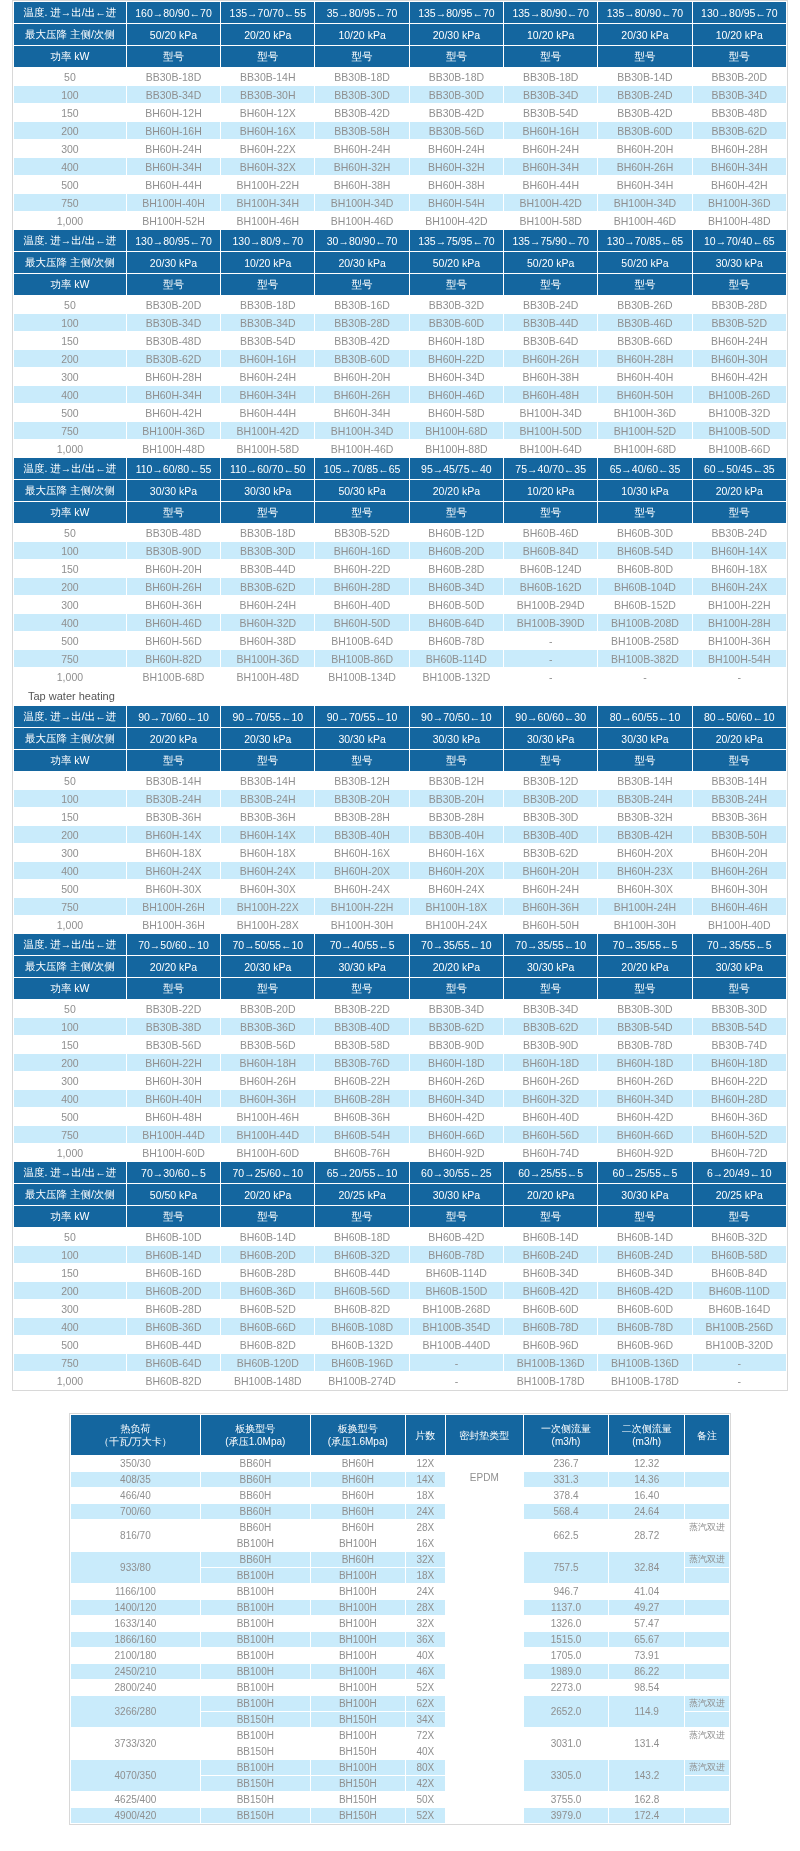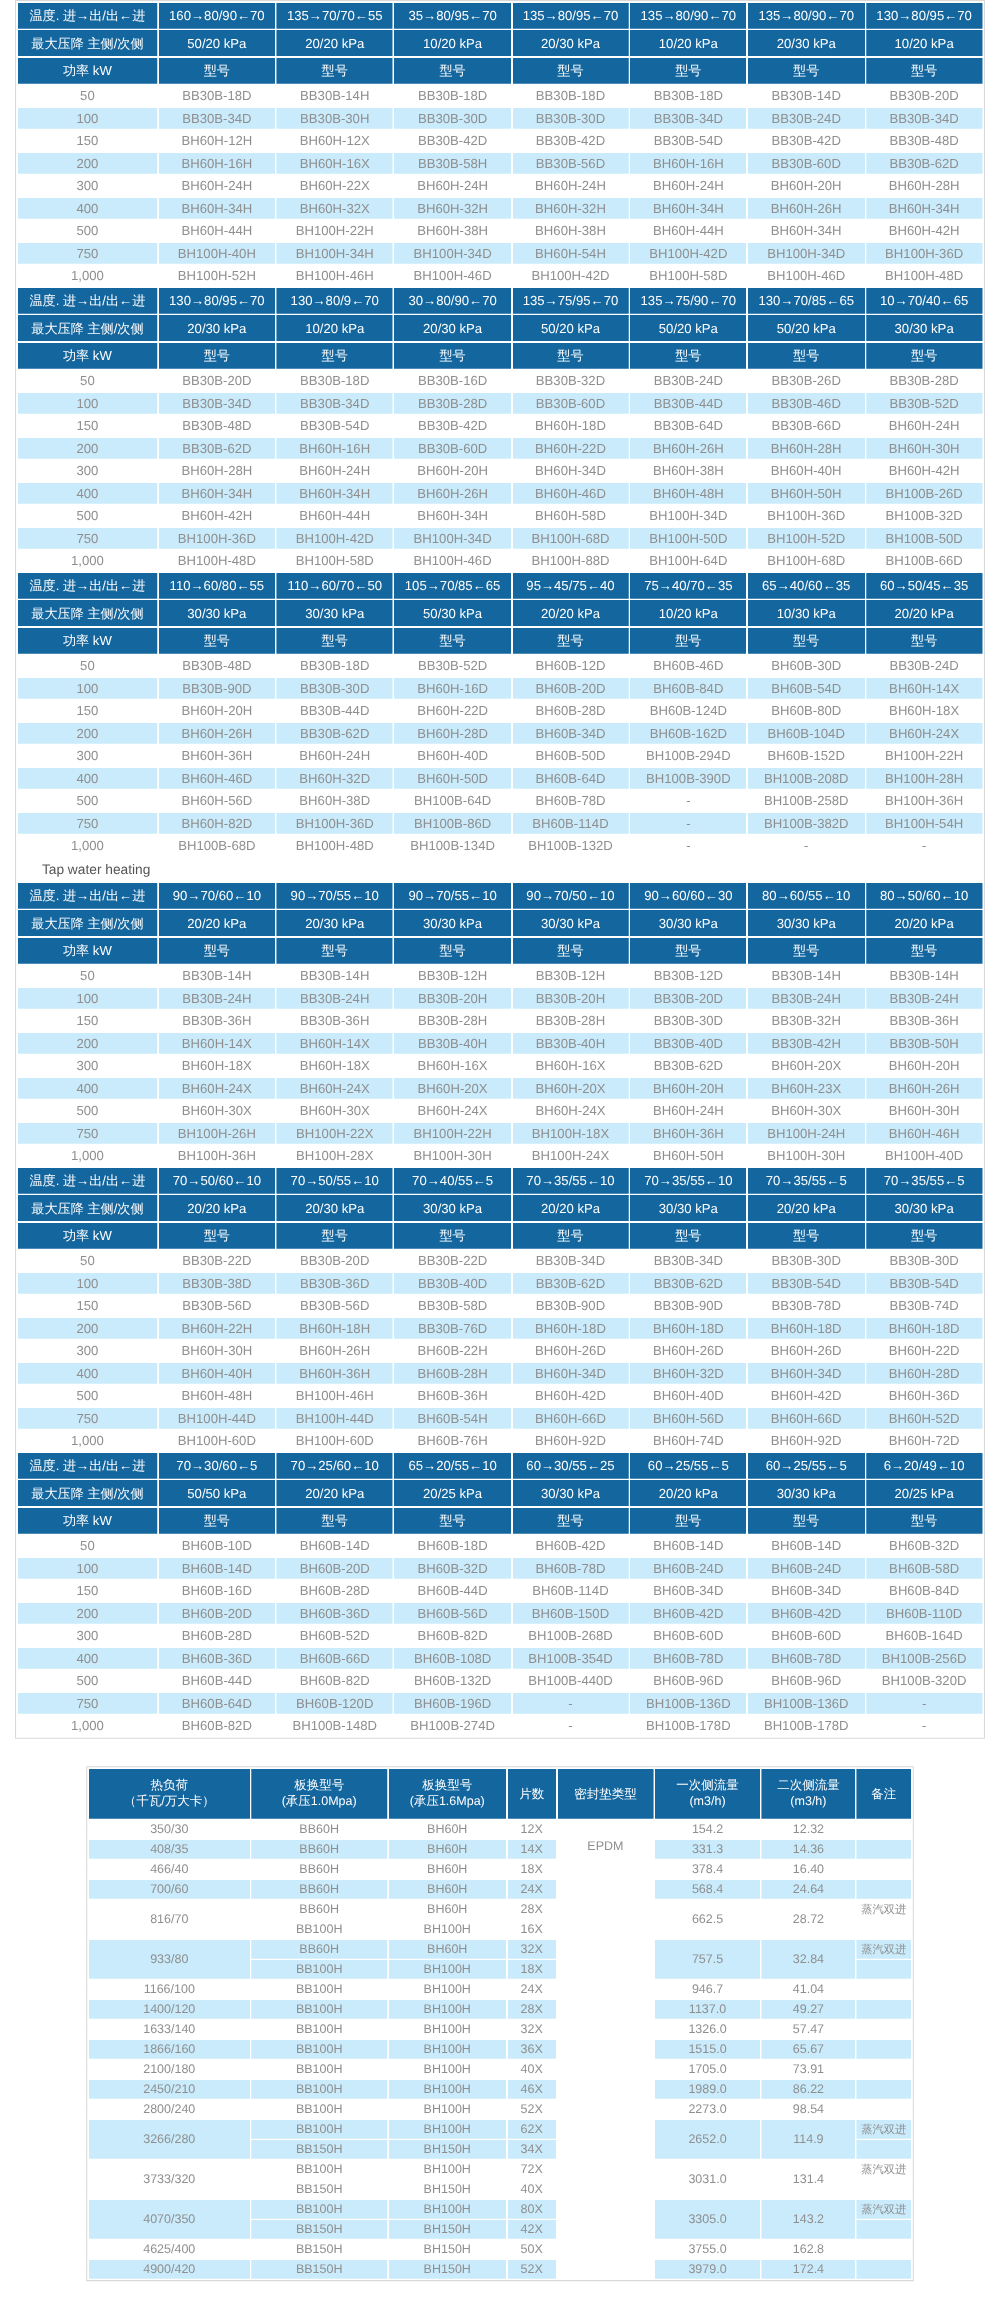--- a/index.html
+++ b/index.html
@@ -15,21 +15,21 @@
   .tbl-wrap{width:774px;margin:0 auto 0;border:1px solid var(--bd);}
   table{width:100%;border-collapse:collapse;table-layout:fixed;}
   
   #models-table th,#models-table td{
     border:1px solid #fff;text-align:center;overflow:hidden;white-space:nowrap;padding:0;
   }
   #models-table th.hdr{background:var(--hdr);color:#fff;font-weight:normal;font-size:10.5px;height:21px;}
   #models-table td{font-size:10.5px;color:var(--txt);height:17px;}
   #models-table td.white{background:#fff;}
   #models-table td.blue{background:var(--rowblue);}
-  #models-table td.note{text-align:center;padding-left:14px;color:var(--note);height:19px;font-size:11px;}
+  #models-table td.note{text-align:left;padding-left:14px;color:var(--note);height:19px;font-size:11px;}
   
   .spec-wrap{width:660px;margin:22px auto 24px;border:1px solid var(--bd);}
   #spec-table th{background:var(--hdr);color:#fff;font-weight:normal;font-size:10px;border:1px solid #fff;height:40px;padding:0;overflow:hidden;}
   #spec-table .l1,#spec-table .l2{line-height:13px;white-space:nowrap;}
   #spec-table td{font-size:10px;color:var(--txt);text-align:center;border:1px solid #fff;height:15px;white-space:nowrap;overflow:hidden;padding:0;}
   #spec-table td.swhite{background:#fff;}
   #spec-table td.sblue{background:var(--rowblue);}
   #spec-table td.gasket{background:#fff;vertical-align:top;padding-top:16px;}
   #spec-table td.remark{font-size:9px;}
 </style>
@@ -827,21 +827,21 @@
             <th>
               <div class="l1">备注</div>
             </th>
           </tr>
           <tr>
             <td class="swhite" rowspan="1">350/30</td>
             <td class="swhite">BB60H</td>
             <td class="swhite">BH60H</td>
             <td class="swhite">12X</td>
             <td class="gasket" rowspan="23">EPDM</td>
-            <td class="swhite" rowspan="1">154.2</td>
+            <td class="swhite" rowspan="1">236.7</td>
             <td class="swhite" rowspan="1">12.32</td>
             <td class="swhite remark"></td>
           </tr>
           <tr>
             <td class="sblue" rowspan="1">408/35</td>
             <td class="sblue">BB60H</td>
             <td class="sblue">BH60H</td>
             <td class="sblue">14X</td>
             <td class="sblue" rowspan="1">331.3</td>
             <td class="sblue" rowspan="1">14.36</td>

